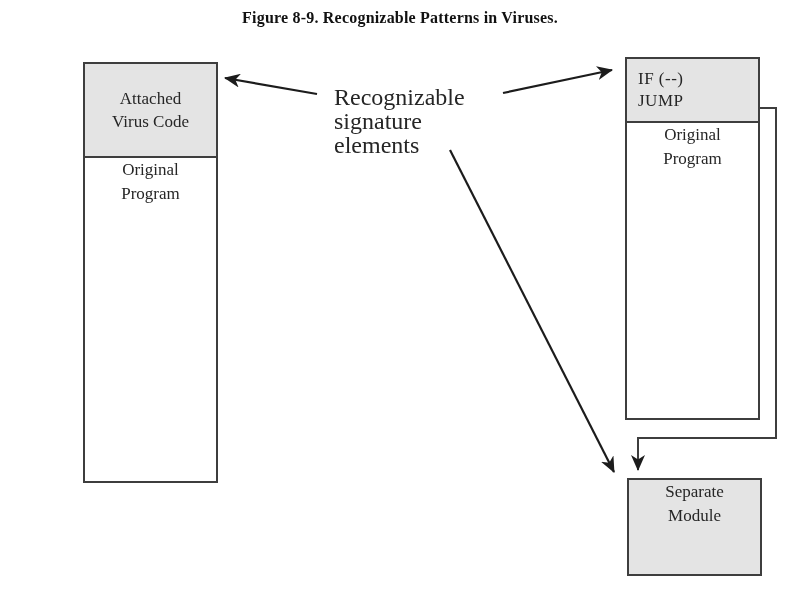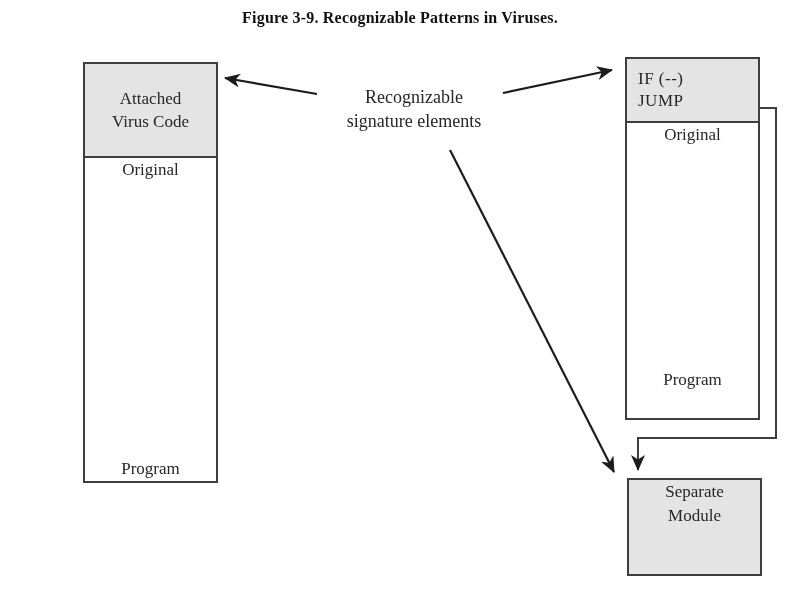--- a/index.html
+++ b/index.html
@@ -45,41 +45,41 @@
   .pbox.left .pbox-header{height:94px;}
   .pbox.right .pbox-header{
     height:64px;
     font-family:Liberation Serif, serif;
     font-size:17px;line-height:22px;
     text-align:left;padding-left:11px;
     letter-spacing:0.5px;
   }
   .pbox-body{
     flex:1;
-    display:flex;flex-direction:column;justify-content:space-between;
+    display:flex;flex-direction:column;justify-content:flex-start;
     text-align:center;
     font-size:17px;line-height:24px;
   }
   .pbox.right .pbox-body{padding-bottom:26px;}
   
   .module-box{
     position:absolute;
     left:627px;top:478px;width:135px;height:98px;
     border:2px solid var(--box-border,#3e3e3e);
     background:var(--box-fill,#e4e4e4);
     display:flex;flex-direction:column;justify-content:flex-start;
     text-align:center;
     font-size:17px;line-height:24px;
   }
   
   .center-label{
     position:absolute;
     left:334px;top:85px;width:160px;
-    text-align:center;
-    font-size:18px;line-height:24px;
+    text-align:left;
+    font-size:24px;line-height:24px;
   }
   
   .overlay{
     position:absolute;left:0;top:0;width:800px;height:613px;
     pointer-events:none;
   }
   .overlay .arrow{
     stroke:var(--arrow-color,#1c1c1c);
     stroke-width:2.2;
     fill:none;
@@ -88,21 +88,21 @@
     stroke:var(--box-border,#3e3e3e);
     stroke-width:2;
     fill:none;
   }
 </style>
 </head>
 <body>
 
 <div class="page">
 
-  <div class="figure-title">Figure 3-9. Recognizable Patterns in Viruses.</div>
+  <div class="figure-title">Figure 8-9. Recognizable Patterns in Viruses.</div>
 
   <div class="pbox left">
     <div class="pbox-header">
       <div>Attached</div>
       <div>Virus Code</div>
     </div>
     <div class="pbox-body">
       <div>Original</div>
       <div>Program</div>
     </div>

